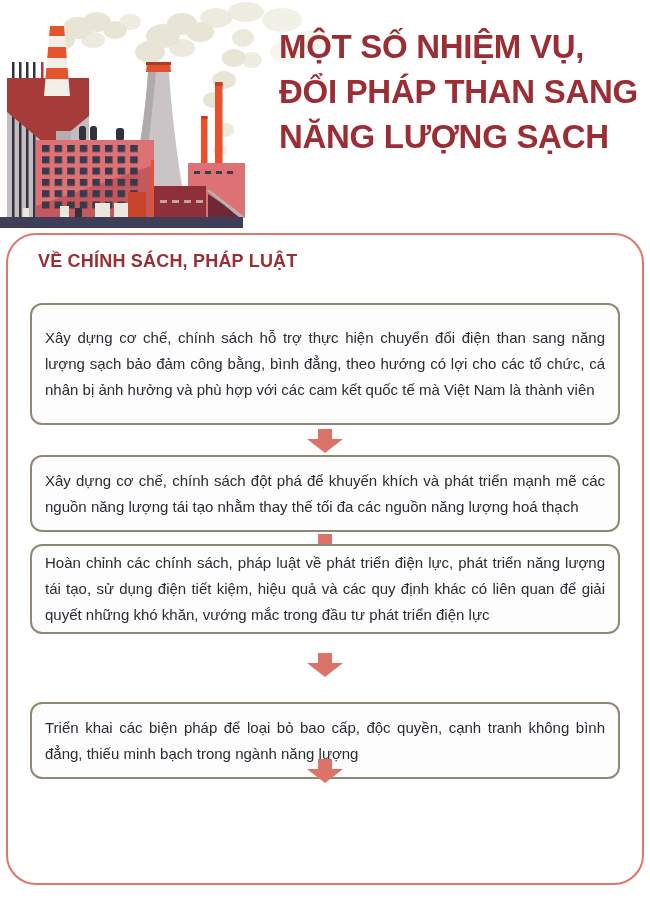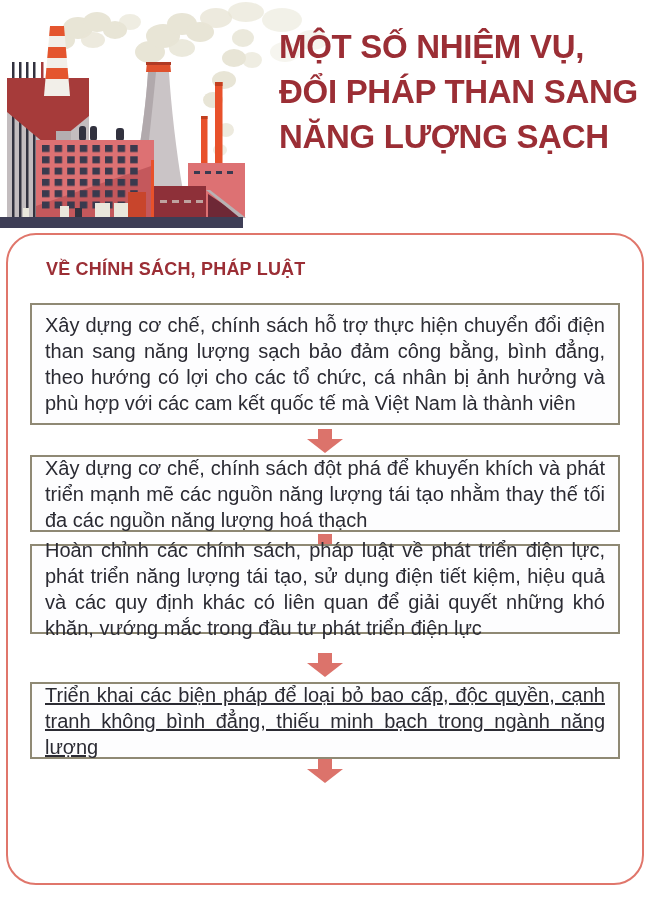--- a/index.html
+++ b/index.html
@@ -4,26 +4,26 @@
 <style>
   html,body{margin:0;padding:0;background:#ffffff;}
   .page{position:relative;width:650px;height:919px;overflow:hidden;background:#ffffff;
         font-family:"Liberation Sans","DejaVu Sans",sans-serif;}
   .factory{position:absolute;top:0;left:0;}
   .title{position:absolute;left:279px;top:24px;margin:0;font-size:33px;line-height:45px;
          font-weight:bold;color:var(--c-title,#9b2e35);letter-spacing:-0.3px;}
   .tline{display:block;white-space:nowrap;}
   .card{position:absolute;left:6px;top:233px;width:638px;height:652px;box-sizing:border-box;
         border:2px solid var(--c-card-border,#e0766b);border-radius:30px;background:#ffffff;}
-  .section-title{position:absolute;left:38px;top:251px;margin:8px;font-size:18px;font-weight:bold;
+  .section-title{position:absolute;left:38px;top:251px;margin:0;font-size:18px;font-weight:bold;
         color:var(--c-title,#9b2e35);letter-spacing:0.2px;}
   .step-box{position:absolute;left:30px;width:590px;box-sizing:border-box;
-        border:2px solid var(--c-box-border,#8f8974);border-radius:0;background:#fdfdfe;
+        border:2px solid var(--c-box-border,#8f8974);border-radius:12px;background:#fdfdfe;
         display:flex;align-items:center;padding:0 13px;
-        font-size:20px;line-height:26px;color:var(--c-body-text,#2b2b33);}
+        font-size:15px;line-height:26px;color:var(--c-body-text,#2b2b33);}
   .step-box p{margin:0;width:100%;text-align:justify;}
   .arrow{position:absolute;left:307px;width:36px;}
   .arrow .stem{width:14px;height:10px;margin:0 auto;background:var(--c-arrow,#dc736b);}
   .arrow .head{width:0;height:0;border-left:18px solid transparent;border-right:18px solid transparent;
         border-top:14px solid var(--c-arrow,#dc736b);}
 </style>
 </head>
 <body>
 
 <div class="page">
@@ -160,21 +160,21 @@
   </div>
 
   <div class="step-box" style="top:544px;height:90px;">
     <p>Hoàn chỉnh các chính sách, pháp luật về phát triển điện lực, phát triển năng lượng tái tạo, sử dụng điện tiết kiệm, hiệu quả và các quy định khác có liên quan để giải quyết những khó khăn, vướng mắc trong đầu tư phát triển điện lực</p>
   </div>
   <div class="arrow" style="top:653px;">
     <div class="stem"></div>
       <div class="head"></div>
   </div>
 
-  <div class="step-box" style="top:682px;height:77px;text-decoration:underline;">
+  <div class="step-box" style="top:702px;height:77px;">
     <p>Triển khai các biện pháp để loại bỏ bao cấp, độc quyền, cạnh tranh không bình đẳng, thiếu minh bạch trong ngành năng lượng</p>
   </div>
   <div class="arrow" style="top:759px;">
     <div class="stem"></div>
       <div class="head"></div>
   </div>
 
 
 </div>
 

